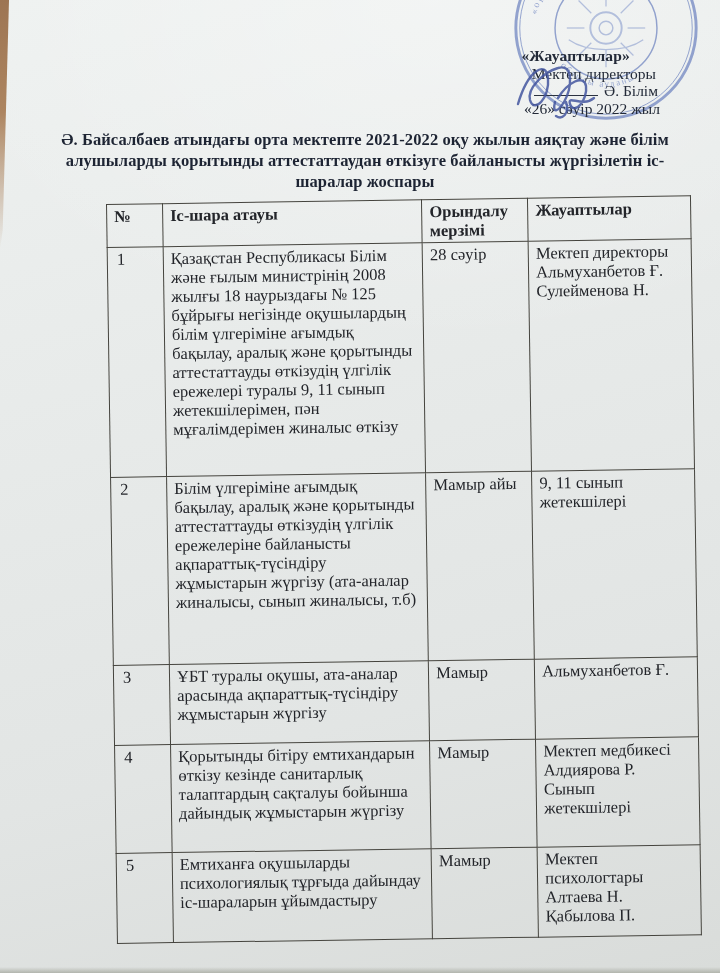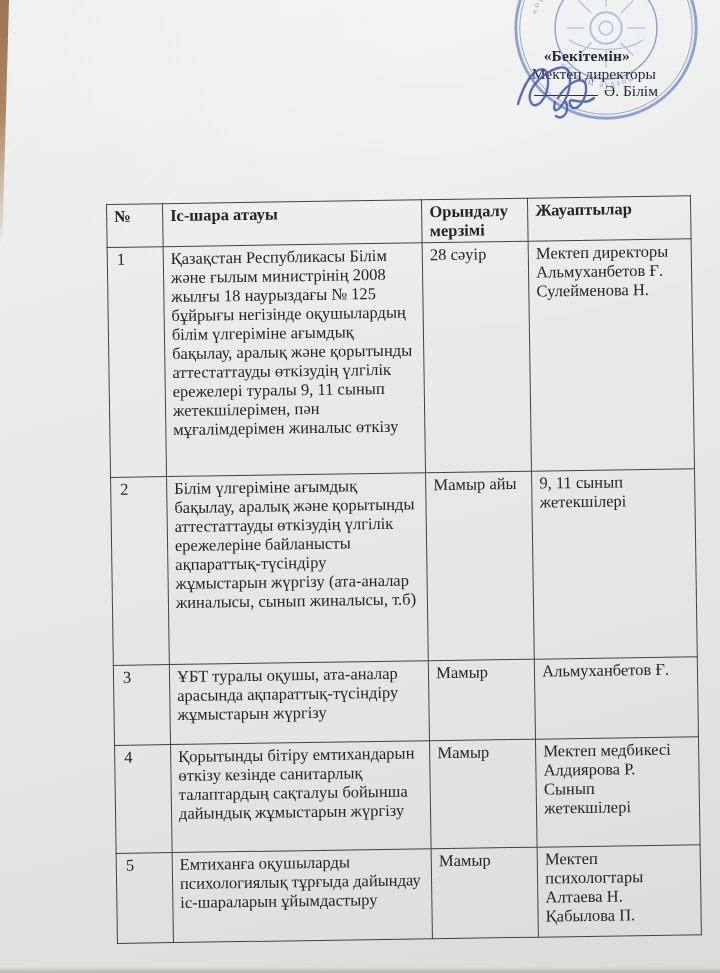--- a/index.html
+++ b/index.html
@@ -92,35 +92,37 @@
         </g>
       </g>
       <g font-family="Liberation Serif, serif" font-size="10" fill="#7186c1" letter-spacing="2" opacity=".9">
         <text><textPath href="#arcTop" startOffset="6%">«орта мектебі» коммуналдық</textPath></text>
         <text font-size="9"><textPath href="#arcBot" startOffset="22%">облысы ауданы</textPath></text>
       </g>
     </svg>
   </div>
 
   <div class="approval">
-    <div class="l1">«Бекітемін»</div>
+    <div class="l1">«Жауаптылар»</div>
     <div class="l2">Мектеп директоры</div>
     <div class="l3"><span class="sig-line"></span><span>Ә. Білім</span></div>
+    <div class="l4">«26» сәуір 2022 жыл</div>
   </div>
 
   <div class="signature">
     <svg viewBox="0 0 118 62" width="118" height="62">
       <g fill="none" stroke="#44569f" stroke-width="2.4" stroke-linecap="round" opacity=".85">
         <path d="M 8,46 C 18,12 36,2 38,20 C 40,40 24,56 20,42 C 17,30 34,14 48,10 C 64,5 62,30 54,44 C 48,54 42,56 45,44"></path>
         <path d="M 48,40 C 58,24 74,16 76,28 C 78,42 64,58 60,46 C 57,36 72,50 84,40"></path>
         <path d="M 56,44 C 60,56 52,62 46,58"></path>
       </g>
     </svg>
   </div>
 
+  <div class="doc-title">Ә. Байсалбаев атындағы орта мектепте 2021-2022 оқу жылын аяқтау және білім алушыларды қорытынды аттестаттаудан өткізуге байланысты жүргізілетін іс-шаралар жоспары</div>
 
   <table class="doc-table">
     <colgroup>
         <col style="width:56px">
         <col style="width:260px">
         <col style="width:106px">
         <col style="width:163px">
       </colgroup>
     <tbody>
       <tr class="hdr">

